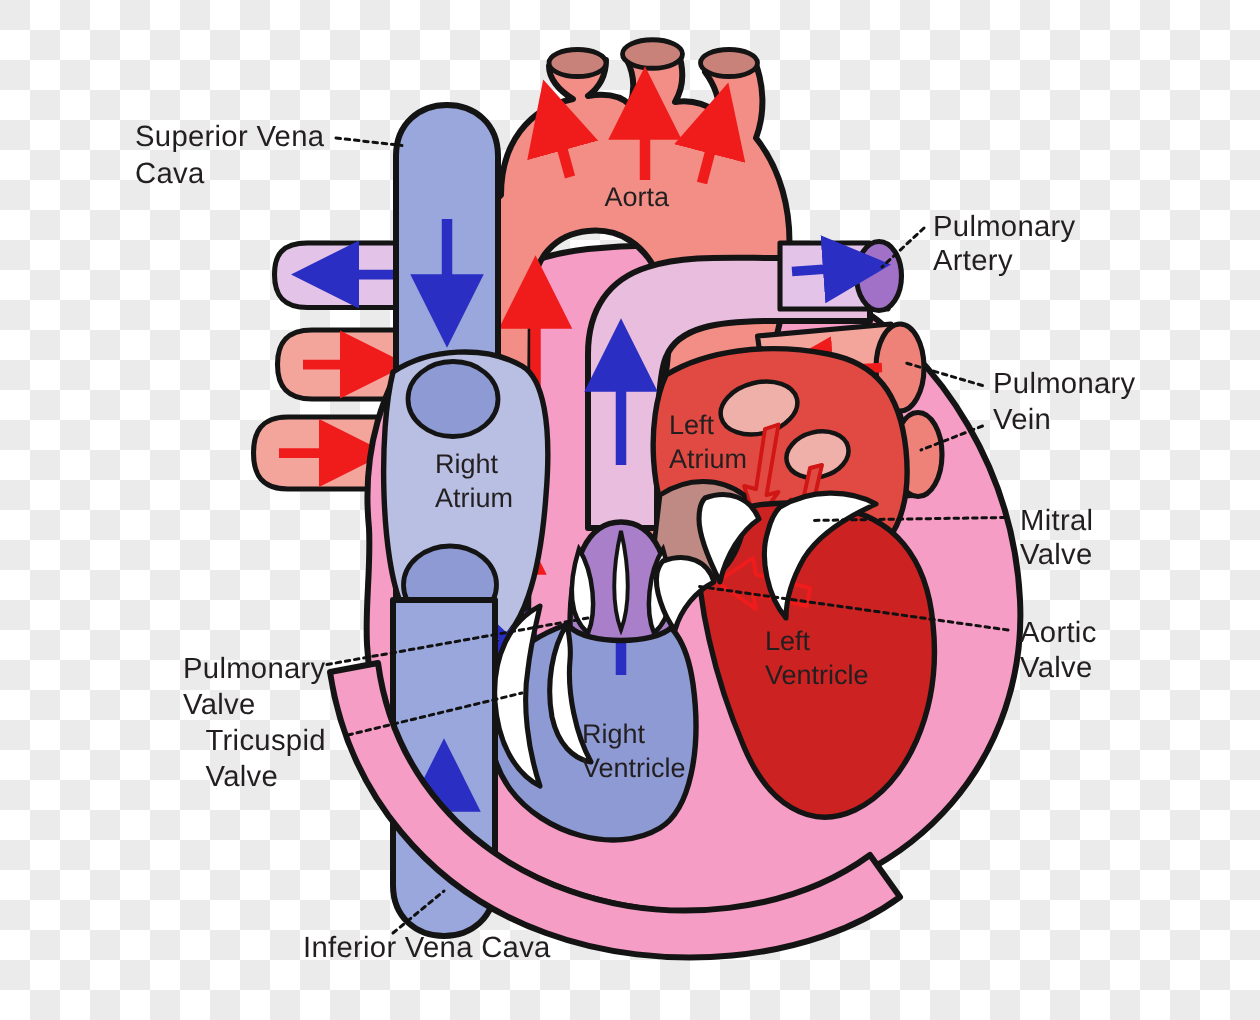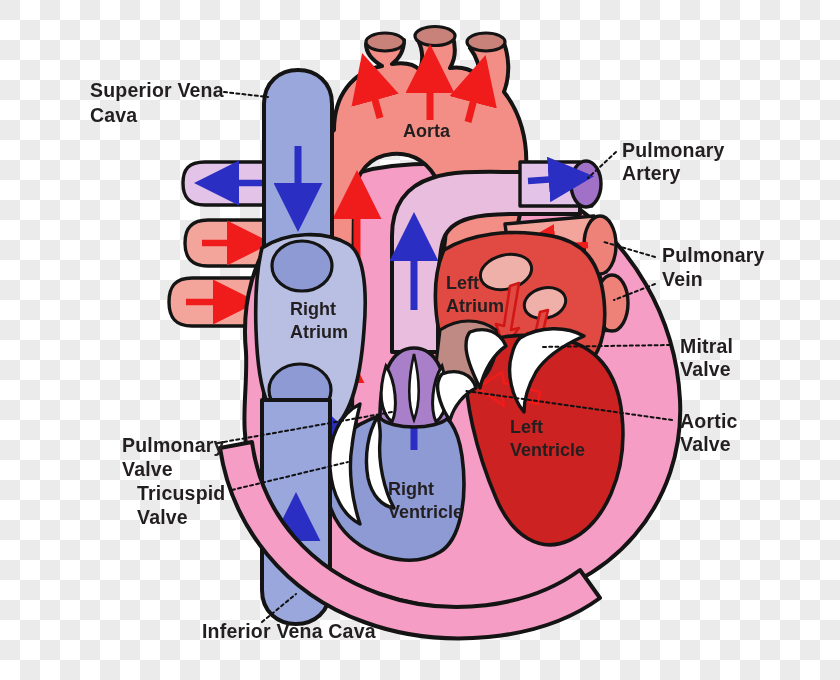--- a/index.html
+++ b/index.html
@@ -8,21 +8,20 @@
     background: #ffffff;
   }
   #stage {
     position: relative;
     width: 840px;
     height: 680px;
     overflow: hidden;
     font-family: "Liberation Sans", sans-serif;
     background:
       repeating-conic-gradient(#ffffff 0% 25%, #ebebeb 0% 50%) 0 0 / 40px 40px;
-    font-weight: bold;
   }
   #stage svg {
     position: absolute;
     left: 0;
     top: 0;
   }
   .lbl {
     font-family: "Liberation Sans", sans-serif;
     fill: #231f20;
     font-size: 19.5px;

